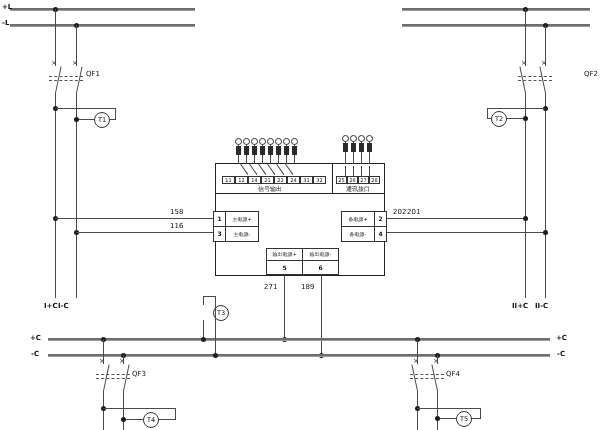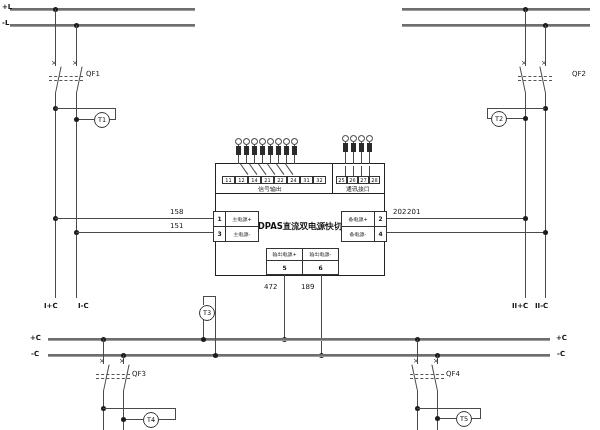--- a/index.html
+++ b/index.html
@@ -68,48 +68,48 @@
   <div class="dot" style="left:523px;top:7px;"></div>
   <div class="dot" style="left:543px;top:23px;"></div>
   <div class="v" style="left:525px;top:9px;height:57px;"></div>
   <div class="v" style="left:545px;top:25px;height:41px;"></div>
   <span class="xm" style="left:521px;top:60px;">×</span>
   <span class="xm" style="left:541px;top:60px;">×</span>
   <div class="blade br" style="left:525px;top:66px;"></div>
   <div class="blade br" style="left:545px;top:66px;"></div>
   <div class="dash" style="left:518px;top:76px;width:34px;"></div>
   <div class="dash" style="left:518px;top:80px;width:34px;"></div>
-  <span class="lbl" style="left:572px;top:71px;">QF2</span>
+  <span class="lbl" style="left:584px;top:71px;">QF2</span>
   <div class="v" style="left:525px;top:93px;height:205px;"></div>
   <div class="v" style="left:545px;top:93px;height:205px;"></div>
 
   <div class="dot" style="left:543px;top:106px;"></div>
   <div class="h" style="left:487px;top:108px;width:58px;"></div>
   <div class="v" style="left:487px;top:108px;height:11px;"></div>
   <div class="h" style="left:487px;top:118px;width:5px;"></div>
   <div class="h" style="left:505px;top:118px;width:20px;"></div>
   <div class="dot" style="left:523px;top:116px;"></div>
   <div class="tc" style="left:491px;top:111px;">T2</div>
 
   <div class="dot" style="left:53px;top:216px;"></div>
   <div class="h" style="left:55px;top:218px;width:158px;"></div>
   <span class="lbl" style="left:170px;top:209px;">158</span>
   <div class="dot" style="left:74px;top:230px;"></div>
   <div class="h" style="left:76px;top:232px;width:137px;"></div>
-  <span class="lbl" style="left:170px;top:223px;">151</span>
+  <span class="lbl" style="left:170px;top:223px;">116</span>
 
   <div class="h" style="left:387px;top:218px;width:138px;"></div>
   <div class="dot" style="left:523px;top:216px;"></div>
   <span class="lbl" style="left:393px;top:209px;margin-left:14px;">201</span>
   <div class="h" style="left:387px;top:232px;width:158px;"></div>
   <div class="dot" style="left:543px;top:230px;"></div>
   <span class="lbl" style="left:393px;top:209px;">202</span>
 
   <span class="lbl b" style="left:44px;top:303px;">I+C</span>
-  <span class="lbl b" style="left:72px;top:303px;padding-left:6px;">I-C</span>
+  <span class="lbl b" style="left:52px;top:303px;padding-left:6px;">I-C</span>
   <span class="lbl b" style="left:512px;top:303px;">II+C</span>
   <span class="lbl b" style="left:535px;top:303px;">II-C</span>
 
   <div class="box" style="left:215px;top:163px;width:170px;height:113px;"></div>
   <div class="v" style="left:332px;top:163px;height:30px;background:#222;"></div>
   <div class="h" style="left:215px;top:193px;width:170px;background:#222;"></div>
 
   <div class="slash" style="left:240px;top:164px;"></div>
   <div class="slash" style="left:249px;top:164px;"></div>
   <div class="slash" style="left:258px;top:164px;"></div>
@@ -170,52 +170,51 @@
   <div class="v" style="left:353px;top:140px;height:24px;"></div>
   <div class="sc" style="left:350px;top:135px;"></div>
   <div class="stublbl" style="left:351px;top:143px;"></div>
   <div class="v" style="left:361px;top:140px;height:24px;"></div>
   <div class="sc" style="left:358px;top:135px;"></div>
   <div class="stublbl" style="left:359px;top:143px;"></div>
   <div class="v" style="left:369px;top:140px;height:24px;"></div>
   <div class="sc" style="left:366px;top:135px;"></div>
   <div class="stublbl" style="left:367px;top:143px;"></div>
 
-  <div class="mtitle" style="left:250px;top:221px;width:100px;">DPAS直流双电源快切</div>
 
   <div class="cell num" style="left:213px;top:211px;width:13px;height:16px;">1</div>
   <div class="cell" style="left:225px;top:211px;width:34px;height:16px;">主电源+</div>
   <div class="cell num" style="left:213px;top:226px;width:13px;height:16px;">3</div>
   <div class="cell" style="left:225px;top:226px;width:34px;height:16px;">主电源-</div>
 
   <div class="cell" style="left:341px;top:211px;width:34px;height:16px;">备电源+</div>
   <div class="cell num" style="left:374px;top:211px;width:13px;height:16px;">2</div>
   <div class="cell" style="left:341px;top:226px;width:34px;height:16px;">备电源-</div>
   <div class="cell num" style="left:374px;top:226px;width:13px;height:16px;">4</div>
 
   <div class="cell" style="left:266px;top:248px;width:37px;height:13px;">输出电源+</div>
   <div class="cell" style="left:302px;top:248px;width:37px;height:13px;">输出电源-</div>
   <div class="cell num" style="left:266px;top:260px;width:37px;height:15px;">5</div>
   <div class="cell num" style="left:302px;top:260px;width:37px;height:15px;">6</div>
 
   <div class="v" style="left:284px;top:275px;height:64px;"></div>
-  <span class="lbl" style="left:264px;top:284px;">472</span>
+  <span class="lbl" style="left:264px;top:284px;">271</span>
   <div class="dot" style="left:282px;top:337px;"></div>
   <div class="v" style="left:321px;top:275px;height:80px;"></div>
   <span class="lbl" style="left:301px;top:284px;">189</span>
   <div class="dot" style="left:319px;top:353px;"></div>
 
   <div class="bus" style="left:48px;top:338px;width:502px;"></div>
   <div class="bus" style="left:48px;top:354px;width:502px;"></div>
   <span class="lbl b" style="left:30px;top:335px;">+C</span>
   <span class="lbl b" style="left:31px;top:351px;">-C</span>
   <span class="lbl b" style="left:556px;top:335px;">+C</span>
   <span class="lbl b" style="left:557px;top:351px;">-C</span>
 
-  <div class="tc" style="left:199px;top:305px;">T3</div>
+  <div class="tc" style="left:213px;top:305px;">T3</div>
   <div class="v" style="left:203px;top:320px;height:19px;"></div>
   <div class="dot" style="left:201px;top:337px;"></div>
   <div class="v" style="left:203px;top:296px;height:9px;"></div>
   <div class="h" style="left:203px;top:296px;width:13px;"></div>
   <div class="v" style="left:215px;top:296px;height:59px;"></div>
   <div class="dot" style="left:213px;top:353px;"></div>
 
   <div class="dot" style="left:101px;top:337px;"></div>
   <div class="dot" style="left:121px;top:353px;"></div>
   <div class="v" style="left:103px;top:339px;height:25px;"></div>

